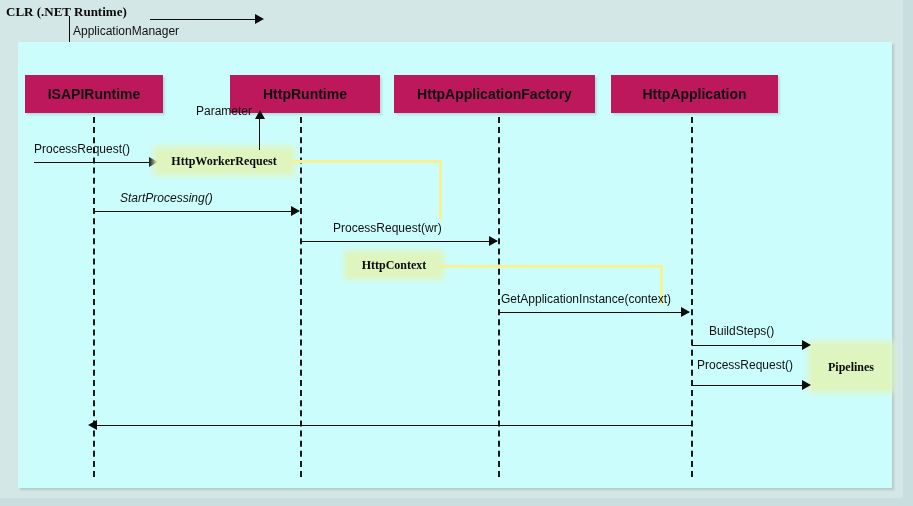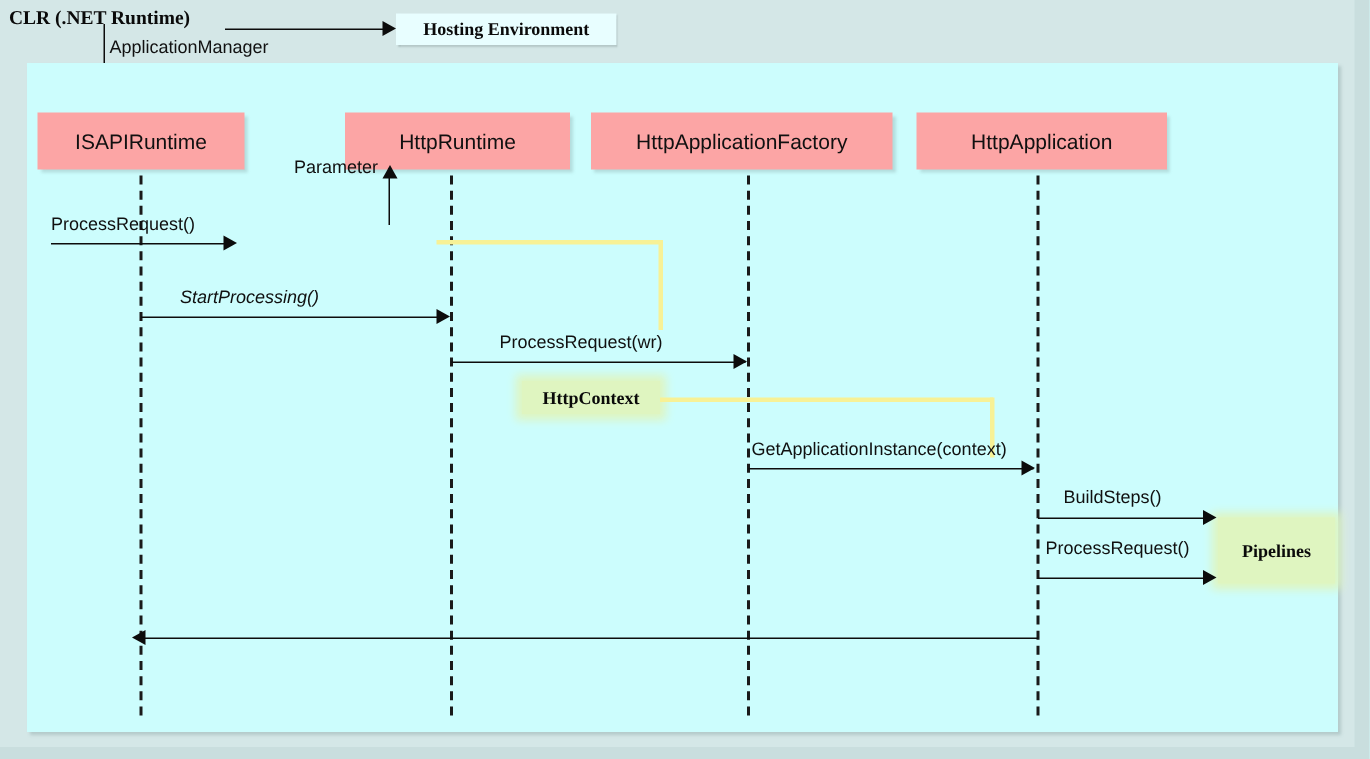--- a/index.html
+++ b/index.html
@@ -84,26 +84,26 @@
     font-weight: bold;
     color: #0a0a0a;
     font-family: "Liberation Serif", serif;
     white-space: nowrap;
     box-shadow: 1px 1px 1px rgba(140,160,160,.5);
   }
   
   .actor {
     position: absolute;
     height: 38px;
-    background: #fca5a5;
+    background: #be185d;
     display: flex;
     align-items: center;
     justify-content: center;
     font-size: 14px;
-    font-weight: normal;
+    font-weight: bold;
     color: #101010;
     font-family: "Liberation Sans", sans-serif;
     white-space: nowrap;
     box-shadow: 2px 2px 2px rgba(120,150,150,.3);
   }
   
   .lifeline {
     position: absolute;
     width: 0;
     border-left: 2px dashed #1a1a1a;
@@ -182,21 +182,20 @@
 
 <div id="canvas">
 
   <div class="outer-plate"></div>
 
   <div class="clr-label">CLR (.NET Runtime)</div>
 
   <div class="msg-line" style="left:150px; top:19px; width:106px;"></div>
   <div class="arrow-right" style="left:255px; top:14px;"></div>
 
-  <div class="hosting-box">Hosting Environment</div>
 
   <div class="vline" style="left:69px; top:16px; height:28px;"></div>
   <div class="arrow-up" style="left:65px; top:42px; transform:rotate(180deg);"></div>
   <div class="appmgr-label">ApplicationManager</div>
 
   <div class="appdomain-box"></div>
   <div class="appdomain-label">AppDomain</div>
 
   <div class="actor" style="left:25px; top:75px; width:138px;">ISAPIRuntime</div>
 
@@ -208,20 +207,21 @@
 
   <div class="lifeline" style="left:93px; top:117px; height:360px;"></div>
   <div class="lifeline" style="left:300px; top:117px; height:360px;"></div>
   <div class="lifeline" style="left:498px; top:117px; height:360px;"></div>
   <div class="lifeline" style="left:691px; top:117px; height:360px;"></div>
 
   <div class="msg-label" style="left:34px; top:142px;">ProcessRequest()</div>
   <div class="msg-line" style="left:34px; top:162px; width:117px;"></div>
   <div class="arrow-right" style="left:149px; top:157px;"></div>
 
+  <div class="note note-soft" style="left:157px; top:150px; width:134px;">HttpWorkerRequest</div>
 
   <div class="vline" style="left:259px; top:112px; height:38px;"></div>
   <div class="arrow-up" style="left:255px; top:110px;"></div>
   <div class="msg-label" style="left:196px; top:104px;">Parameter</div>
 
   <div class="ylink-h" style="left:291px; top:160px; width:150px;"></div>
   <div class="ylink-v" style="left:439px; top:160px; height:60px;"></div>
 
   <div class="msg-label" style="left:120px; top:191px;font-style:italic;">StartProcessing()</div>
   <div class="msg-line" style="left:94px; top:211px; width:199px;"></div>

